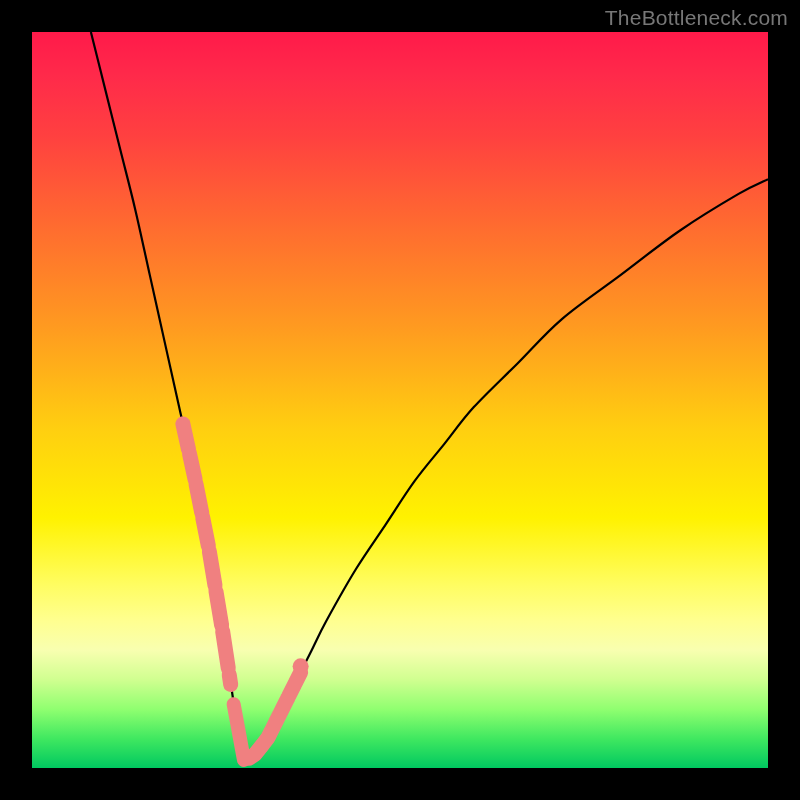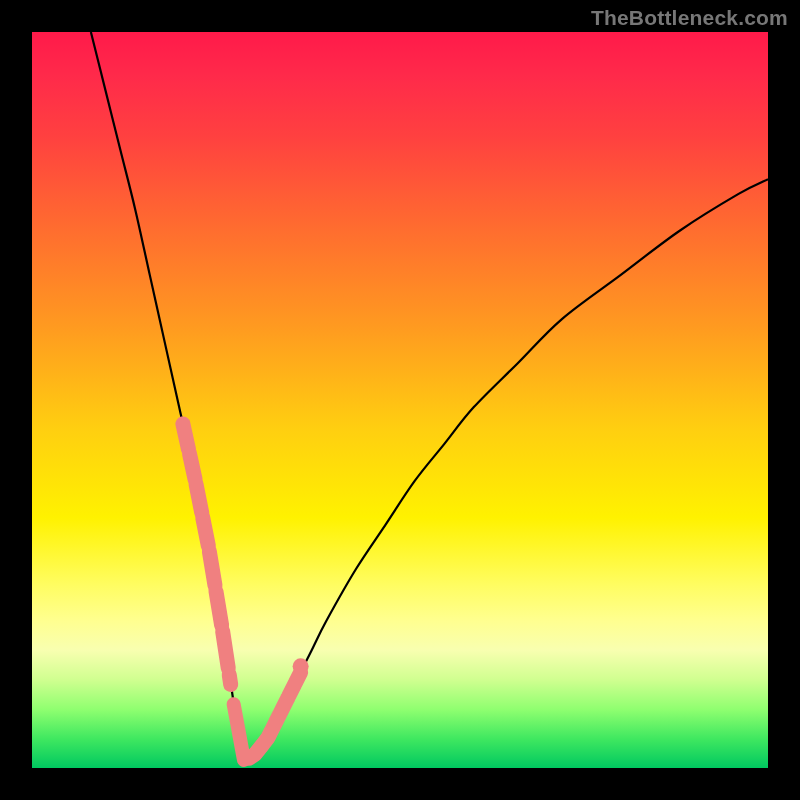--- a/index.html
+++ b/index.html
@@ -56,21 +56,21 @@
     top: 0;
     width: 100%;
     height: 100%;
   }
   .watermark {
     position: absolute;
     top: 6px;
     right: 12px;
     color: #777;
     font-size: 21px;
-    font-weight: 700;
+    font-weight: 400;
     letter-spacing: 0.2px;
   }
 </style>
 </head>
 <body>
 
 <div class="frame">
   <div class="plot-area">
     <div class="gradient"></div>
     <svg class="svg-layer" viewBox="0 0 736 736" preserveAspectRatio="none">

